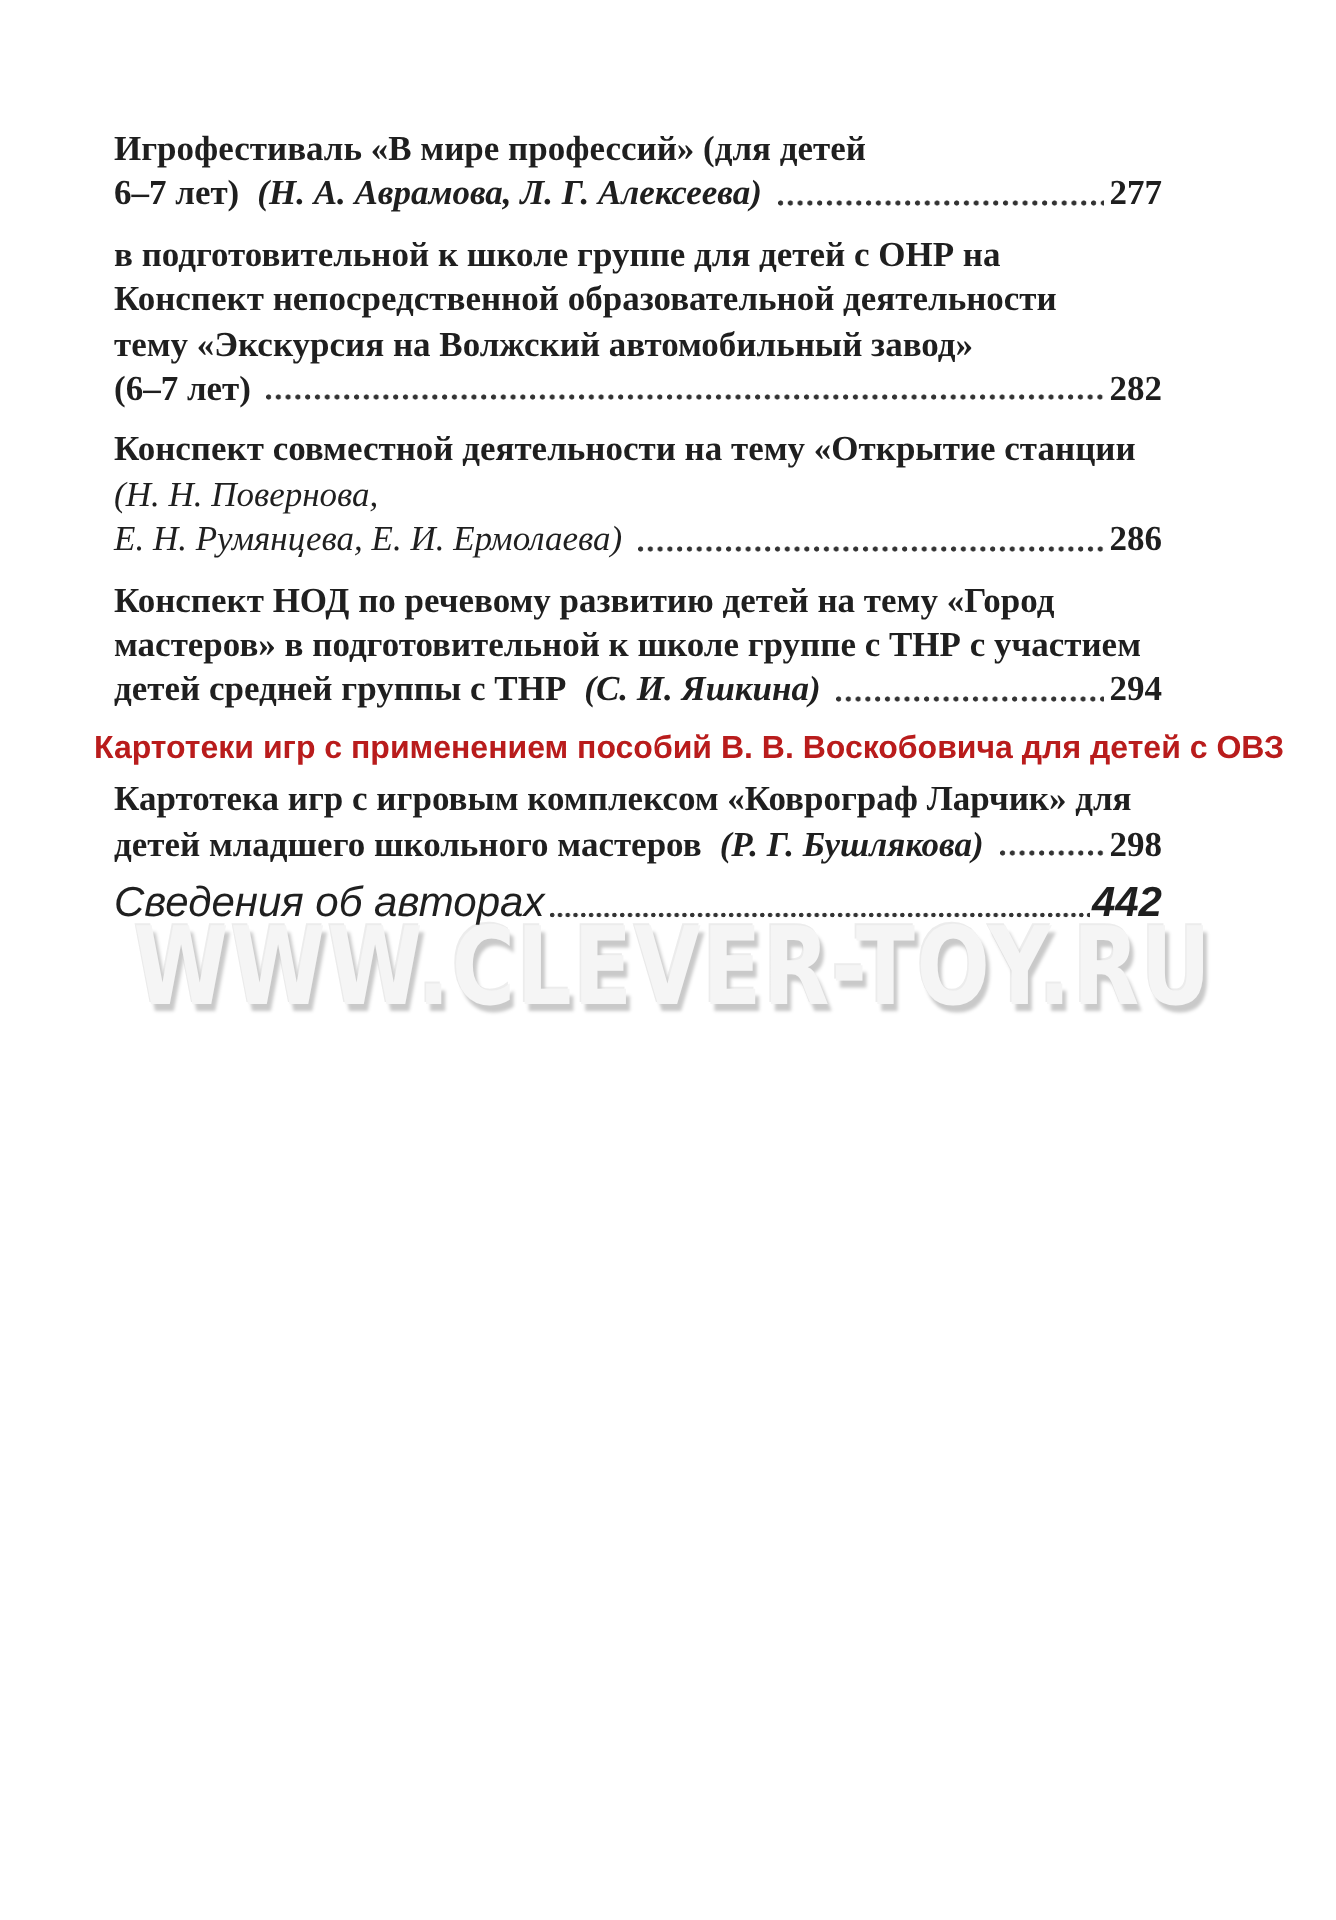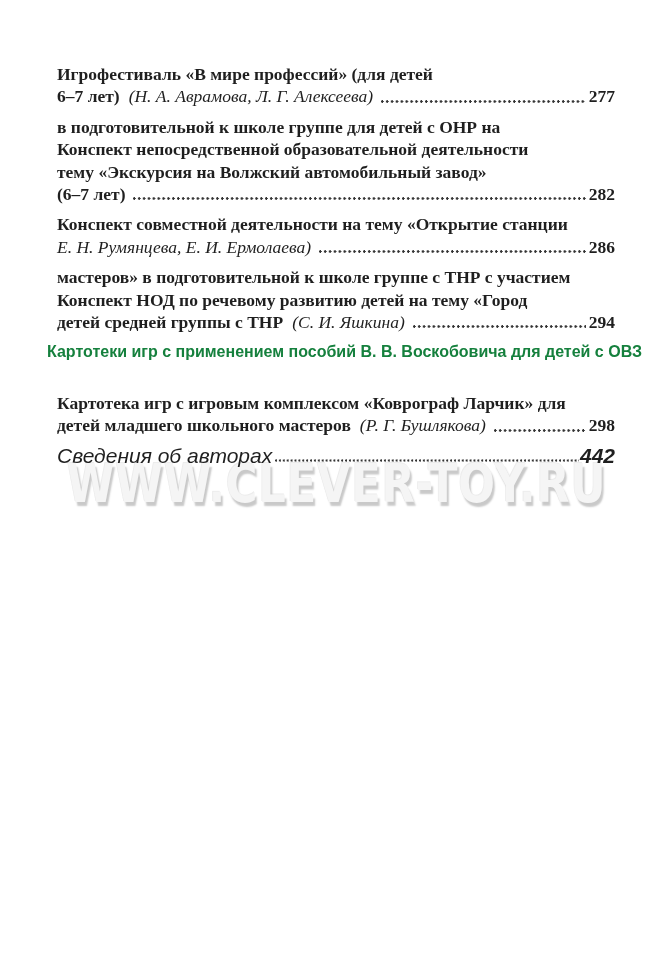--- a/index.html
+++ b/index.html
@@ -12,35 +12,35 @@
     width: 668px;
     height: 960px;
     background: var(--page-bg, #ffffff);
     overflow: hidden;
     font-family: "Liberation Serif", serif;
     color: var(--text-color, #1f1f1f);
   }
   .content {
     position: relative;
     z-index: 2;
-    padding: 63px 53px 0 57px;
+    padding: 63px 87px 0 57px;
   }
   .toc-entry {
     font-size: 17.5px;
     line-height: 22.4px;
     margin: 0 0 8px 0;
   }
   .toc-line {
     display: flex;
     align-items: baseline;
     white-space: nowrap;
   }
   .seg-b { font-weight: 700; }
   .seg-i { font-style: italic; font-weight: 400; }
-  .seg-i:not(:first-child) { margin-left: 9px; }
+  .seg-i:not(:first-child) { margin-left: 9px; font-weight: bold; }
   .leader {
     flex: 1 1 auto;
     align-self: flex-end;
     height: 5px;
     margin: 0 3px 4px 8px;
     background-image: radial-gradient(circle at 1.3px 2.5px, var(--dot-color, #333333) 1.1px, transparent 1.45px);
     background-size: 4.9px 5px;
     background-repeat: repeat-x;
     min-width: 18px;
   }
@@ -48,22 +48,22 @@
     font-weight: 700;
     flex: 0 0 auto;
   }
   .toc-heading {
     font-family: "Liberation Sans", sans-serif;
     font-weight: 700;
     font-size: 16px;
     line-height: 22.4px;
     text-align: center;
     white-space: nowrap;
-    margin: 3px -20px 28px -10px;
-    color: #15803d;
+    margin: 3px -20px 2px -10px;
+    color: #b91c1c;
   }
   .toc-entry.sans {
     font-family: "Liberation Sans", sans-serif;
     font-style: italic;
     font-size: 21px;
     margin-top: 6px;
   }
   .toc-entry.sans .leader {
     background-size: 3.9px 5px;
     background-image: radial-gradient(circle at 1.1px 2.5px, var(--dot-color, #333333) 0.95px, transparent 1.3px);
@@ -120,33 +120,34 @@
             <span class="seg seg-b">(6–7 лет)</span>
             <span class="leader"></span>
             <span class="page-num">282</span>
           </div>
         </div>
         <div class="toc-entry">
           <div class="toc-line">
             <span class="seg seg-b">Конспект совместной деятельности на тему «Открытие станции</span>
           </div>
           <div class="toc-line">
+            <span class="seg seg-i">(Н. Н. Повернова,</span>
           </div>
           <div class="toc-line">
             <span class="seg seg-i">Е. Н. Румянцева, Е. И. Ермолаева)</span>
             <span class="leader"></span>
             <span class="page-num">286</span>
           </div>
         </div>
         <div class="toc-entry">
           <div class="toc-line">
-            <span class="seg seg-b">мастеров» в подготовительной к школе группе с ТНР с участием</span>
+            <span class="seg seg-b">Конспект НОД по речевому развитию детей на тему «Город</span>
           </div>
           <div class="toc-line">
-            <span class="seg seg-b">Конспект НОД по речевому развитию детей на тему «Город</span>
+            <span class="seg seg-b">мастеров» в подготовительной к школе группе с ТНР с участием</span>
           </div>
           <div class="toc-line">
             <span class="seg seg-b">детей средней группы с ТНР</span>
             <span class="seg seg-i">(С. И. Яшкина)</span>
             <span class="leader"></span>
             <span class="page-num">294</span>
           </div>
         </div>
         <div class="toc-heading">Картотеки игр с применением пособий В. В. Воскобовича для детей с ОВЗ</div>
         <div class="toc-entry">

